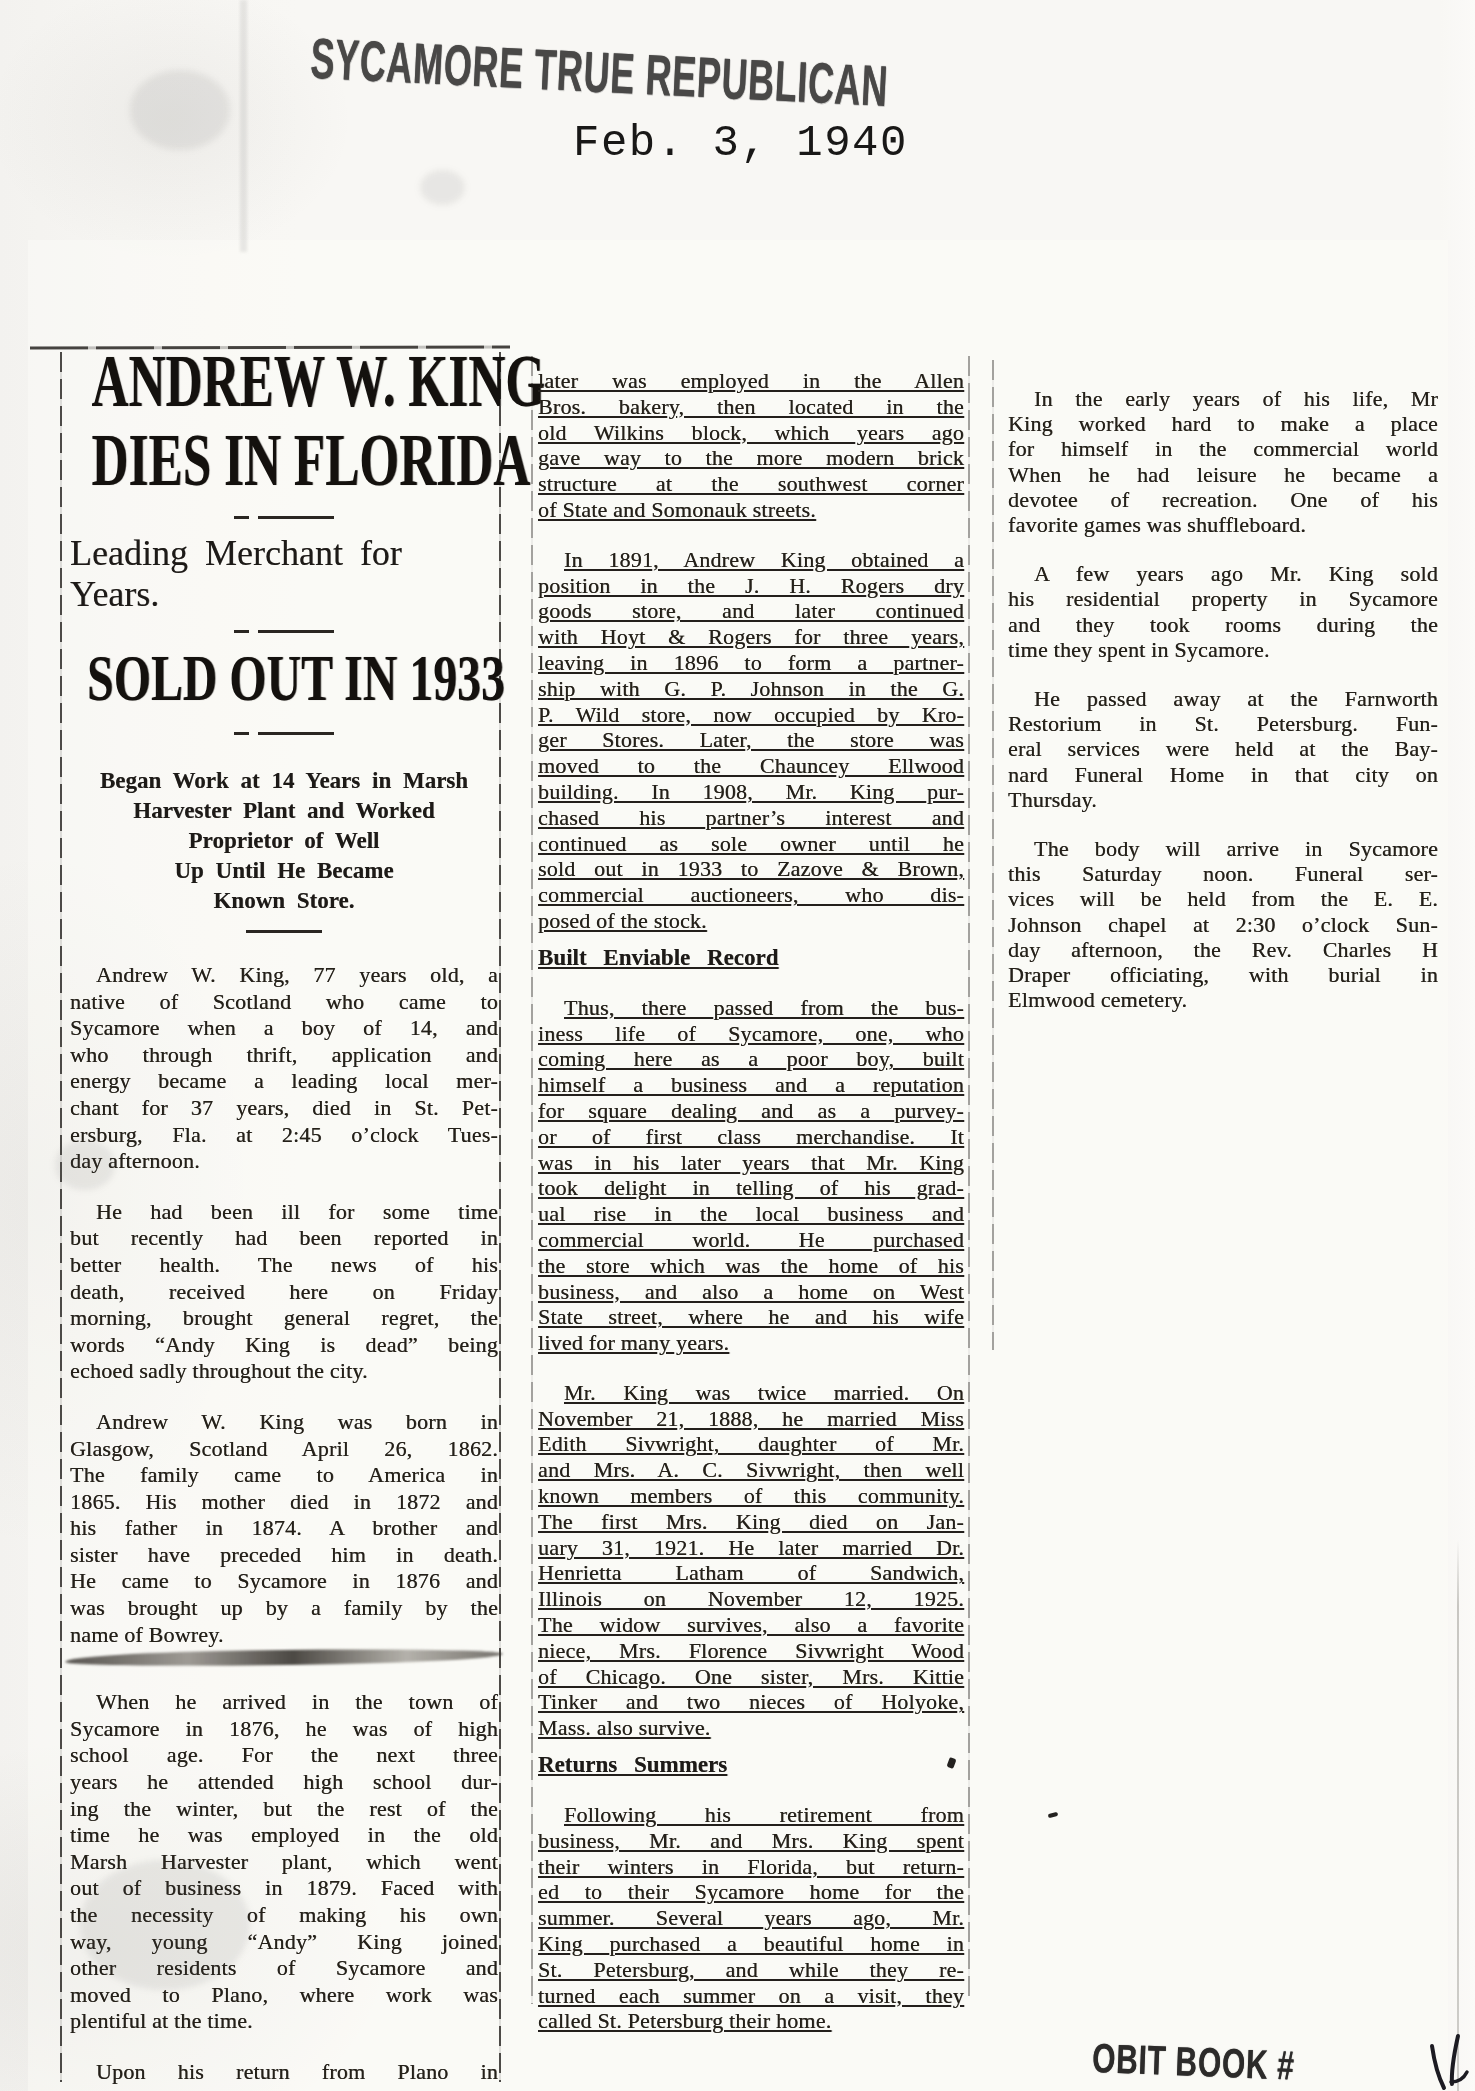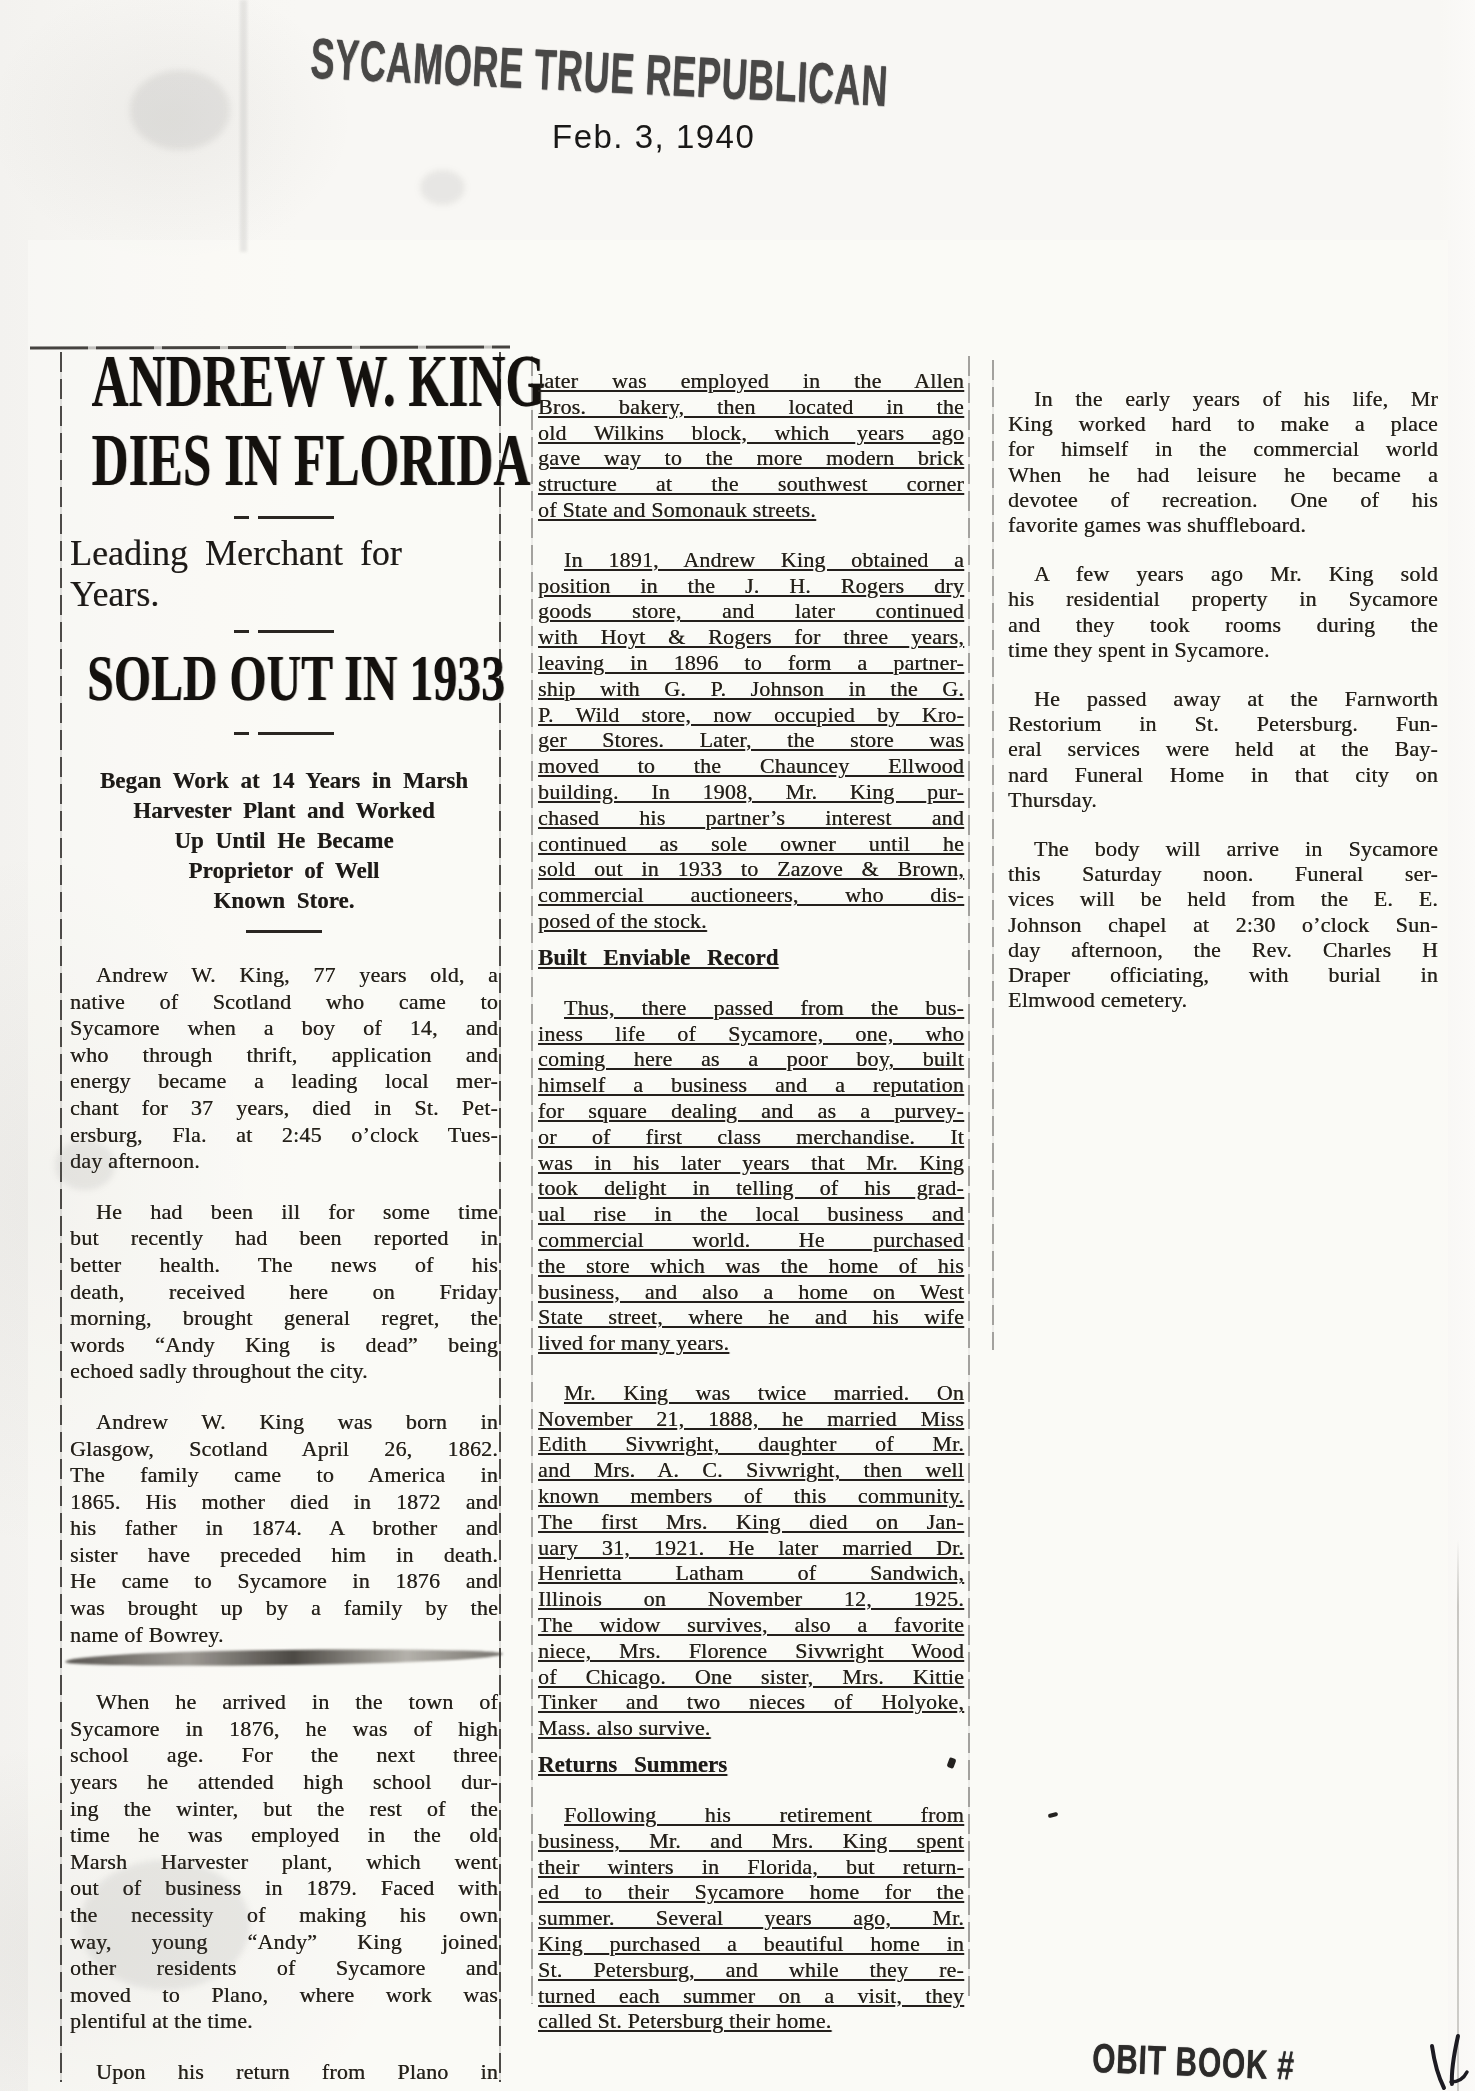--- a/index.html
+++ b/index.html
@@ -20,22 +20,22 @@
   
   .stamp-top{
     position:absolute;left:312px;top:30px;
     font-family:"Liberation Sans",sans-serif;font-weight:bold;font-size:55px;line-height:1;
     color:#3b3a39;transform:rotate(2.8deg) scale(.655,1.04);transform-origin:left top;
     letter-spacing:1px;white-space:nowrap;
     text-shadow:0 0 1.2px rgba(59,58,57,.85),1px 1px 0 rgba(59,58,57,.22);
     opacity:.92;
   }
   .dateline{
-    position:absolute;left:552px;top:118px;
-    font-family:Liberation Sans, sans-serif;font-size:33px;letter-spacing:1.5px;
+    position:absolute;left:573px;top:118px;
+    font-family:Liberation Mono, monospace;font-size:44px;letter-spacing:1.5px;
     color:#191817;white-space:nowrap;
   }
   .stamp-bottom{
     position:absolute;left:1093px;top:2038px;
     font-family:"Liberation Sans",sans-serif;font-weight:bold;font-size:41px;line-height:1;
     color:#2c2b2a;transform:rotate(2.2deg) scale(.73,1.0);transform-origin:left top;
     letter-spacing:1px;white-space:nowrap;
     text-shadow:0 0 1px rgba(44,43,42,.8);
   }
 
@@ -129,22 +129,22 @@
         <span class="d-long"></span>
       </div>
     <div class="banner">SOLD OUT IN 1933</div>
     <div class="divider">
         <span class="d-short"></span>
         <span class="d-long"></span>
       </div>
     <div class="deck" id="deck">
         <div class="deck-line">Began Work at 14 Years in Marsh</div>
         <div class="deck-line">Harvester Plant and Worked</div>
+        <div class="deck-line">Proprietor of Well</div>
         <div class="deck-line">Up Until He Became</div>
-        <div class="deck-line">Proprietor of Well</div>
         <div class="deck-line">Known Store.</div>
       </div>
     <div class="divider">
         <span class="d-long"></span>
       </div>
     <div class="body" id="col1-body">
         <div class="para">
           <div class="line indent">Andrew W. King, 77 years old, a</div>
           <div class="line">native of Scotland who came to</div>
           <div class="line">Sycamore when a boy of 14, and</div>

